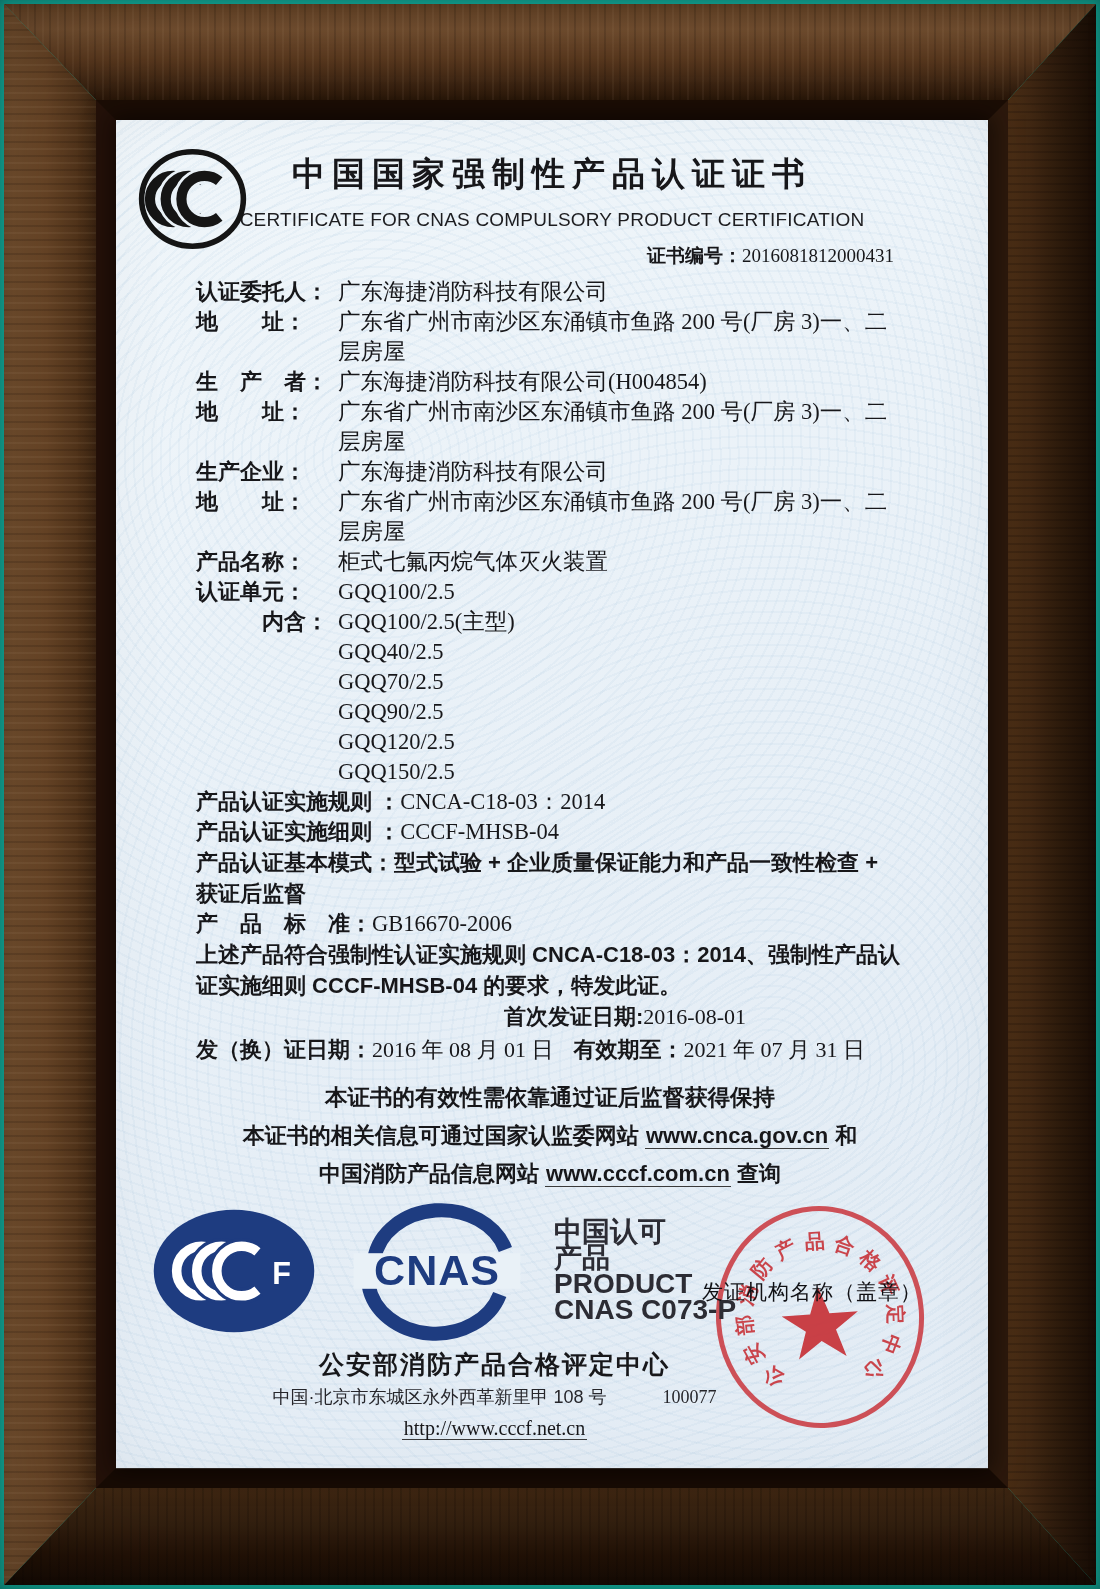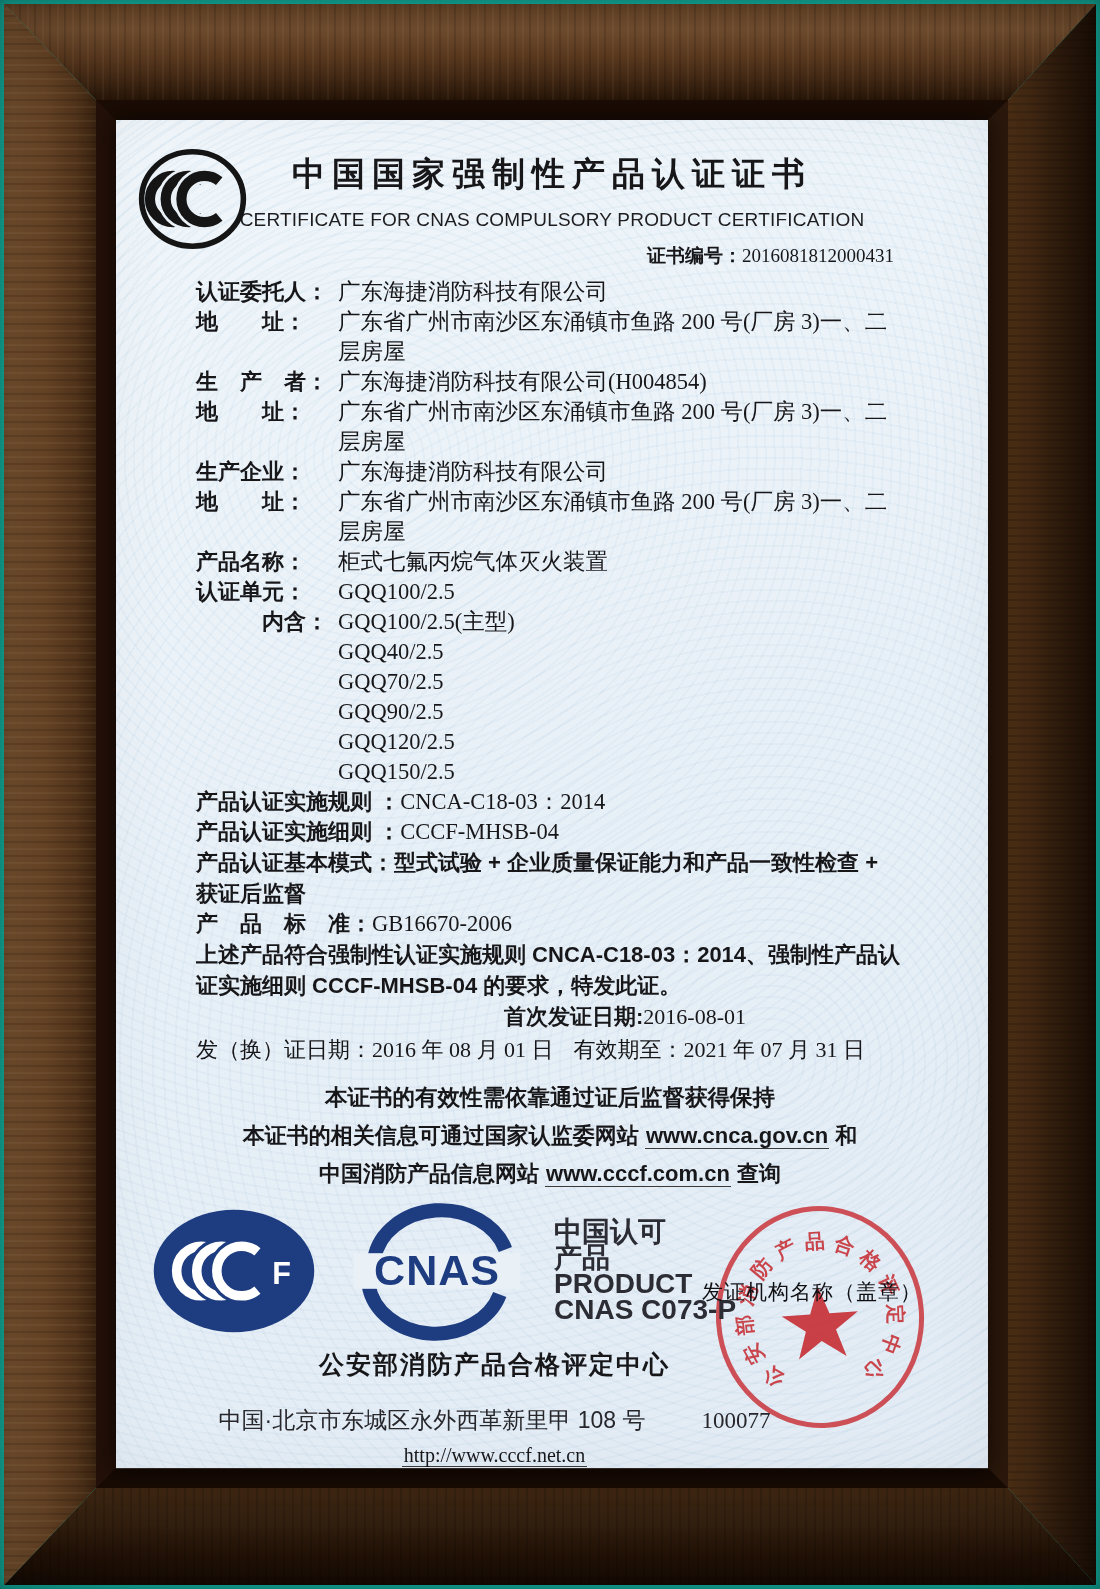--- a/index.html
+++ b/index.html
@@ -49,38 +49,38 @@
   .num{font-family:"Liberation Serif",serif;}
   .fields{margin:8px 84px 0 80px;font-size:22px;}
   .row{display:flex;line-height:30px;}
   .row .label{font-weight:700;white-space:pre;min-width:142px;}
   .row.wide .label{min-width:0;}
   .row .value{flex:1;font-family:"Liberation Serif",serif;font-size:22.5px;}
   .para{margin:0;line-height:31px;font-weight:700;font-size:22px;}
   .first-issue{text-align:center;padding-left:150px;line-height:32px;font-size:22px;font-weight:700;}
   .first-issue .num{font-weight:400;}
   .dates{display:flex;gap:20px;line-height:34px;font-size:22px;}
-  .dates .lab{font-weight:400;}
+  .dates .lab{font-weight:700;}
   .notes{margin-top:12px;text-align:center;}
   .n1{font-size:22.5px;font-weight:700;line-height:38px;}
   .n2,.n3{font-size:22px;font-weight:600;line-height:38px;}
   .url{border-bottom:1.5px solid #3a3a3a;padding:0 1px;font-weight:600;}
   
   .logos-row{position:absolute;left:32px;top:1080px;display:flex;align-items:center;gap:28px;z-index:2;}
   .accred{font-size:28px;font-weight:700;color:#2c2c34;line-height:26px;}
   .stamp{position:absolute;left:600px;top:1086px;width:198px;height:212px;border-radius:50%;
     border:5px solid rgba(200,45,52,.82);transform:rotate(-4deg);z-index:1;}
   .ring-ch{position:absolute;left:50%;top:50%;width:24px;height:24px;margin:-12px 0 0 -12px;
     transform-origin:center;font-size:20px;font-weight:700;color:rgba(199,50,56,.9);text-align:center;line-height:24px;}
   .stamp-star{position:absolute;left:50%;top:50%;transform:translate(-50%,-42%);opacity:.92;}
   .issuer-label{position:absolute;left:586px;top:1158px;font-size:21px;font-weight:400;
     letter-spacing:1px;color:#101014;white-space:nowrap;z-index:3;}
   .issuer{position:absolute;left:0;right:115px;top:1228px;text-align:center;z-index:2;}
   .issuer-name{font-size:25px;font-weight:700;letter-spacing:2px;}
-  .issuer-meta{font-size:23px;margin-top:24px;color:#26262b;}
+  .issuer-meta{font-size:18px;margin-top:4px;color:#26262b;}
   .issuer-meta .postcode{display:inline-block;margin-left:56px;font-family:"Liberation Serif",serif;}
   .issuer-site{font-size:20px;margin-top:8px;}
   .issuer-site span{font-family:"Liberation Serif",serif;border-bottom:1.5px solid #3a3a3a;padding:0 2px;}
 </style>
 </head>
 <body>
 
 <div class="scene">
 
   <div class="wood top"></div>

